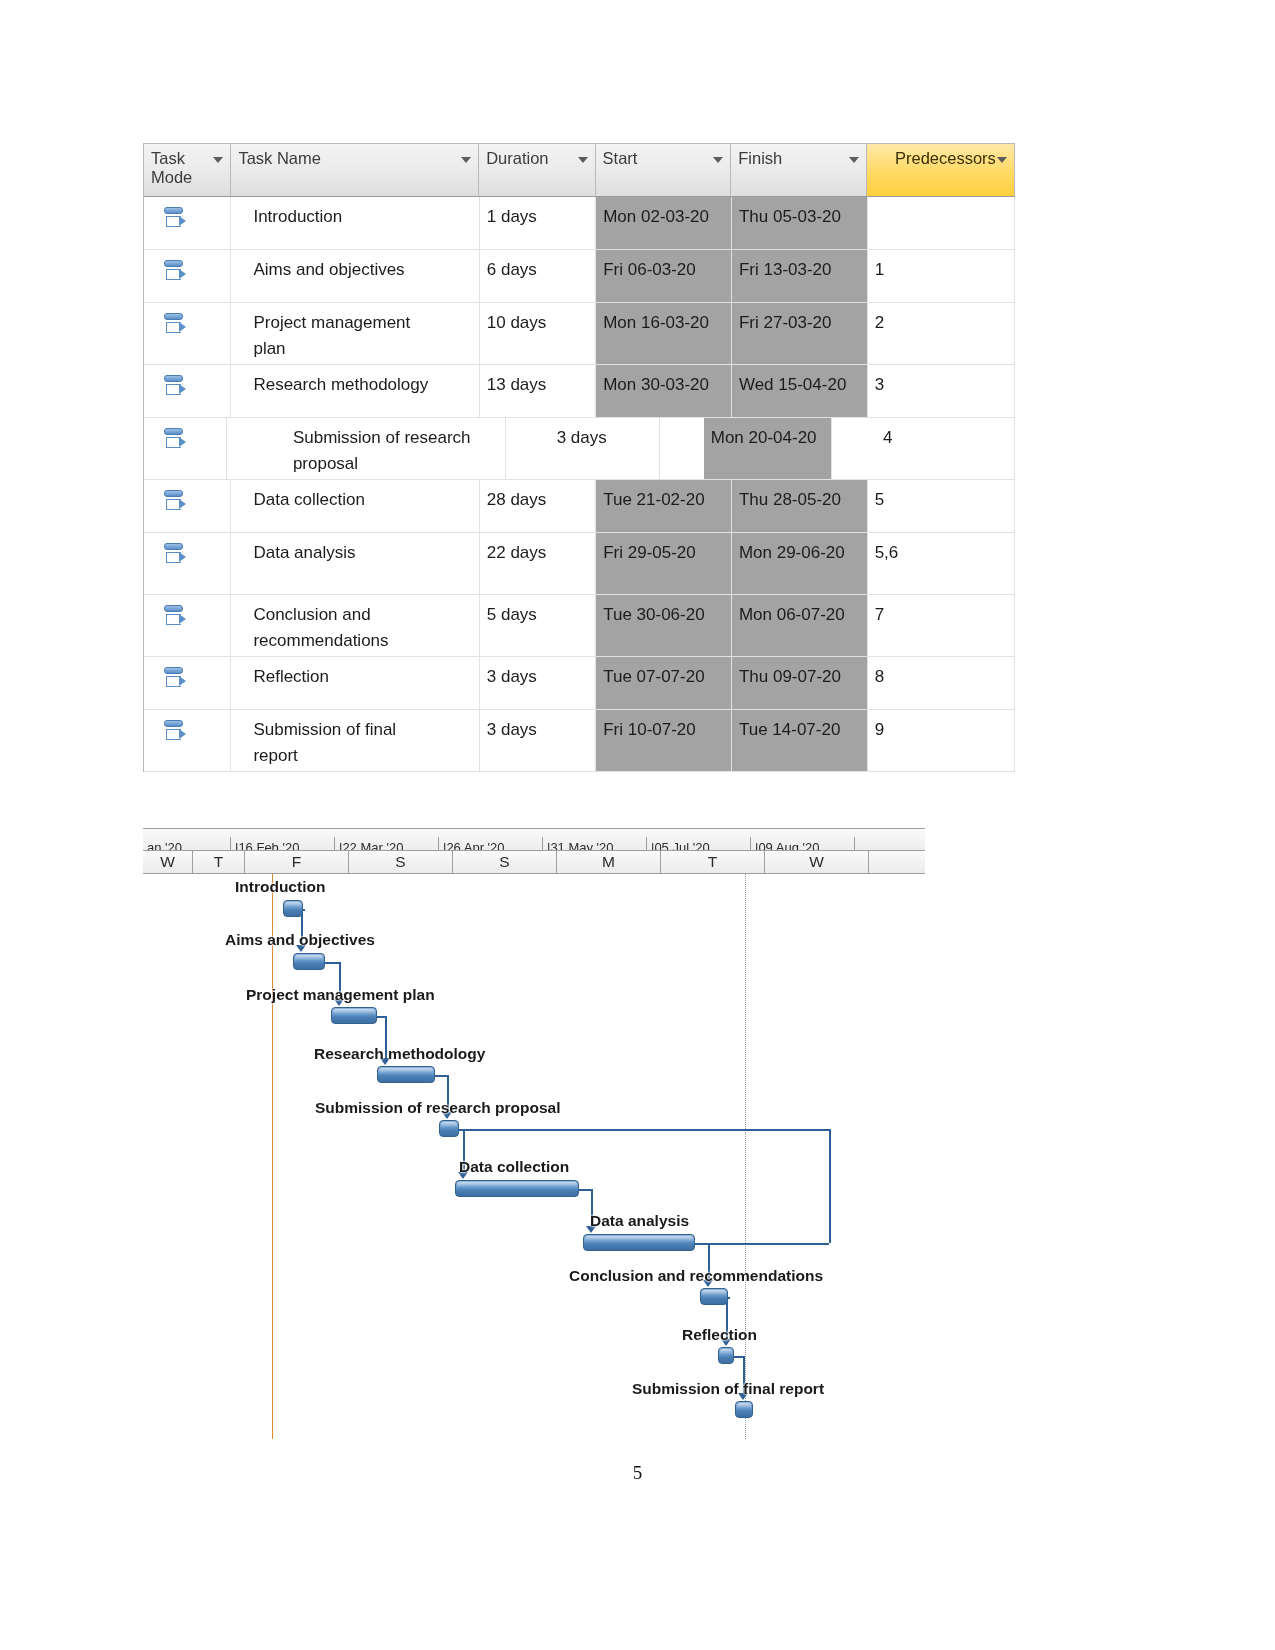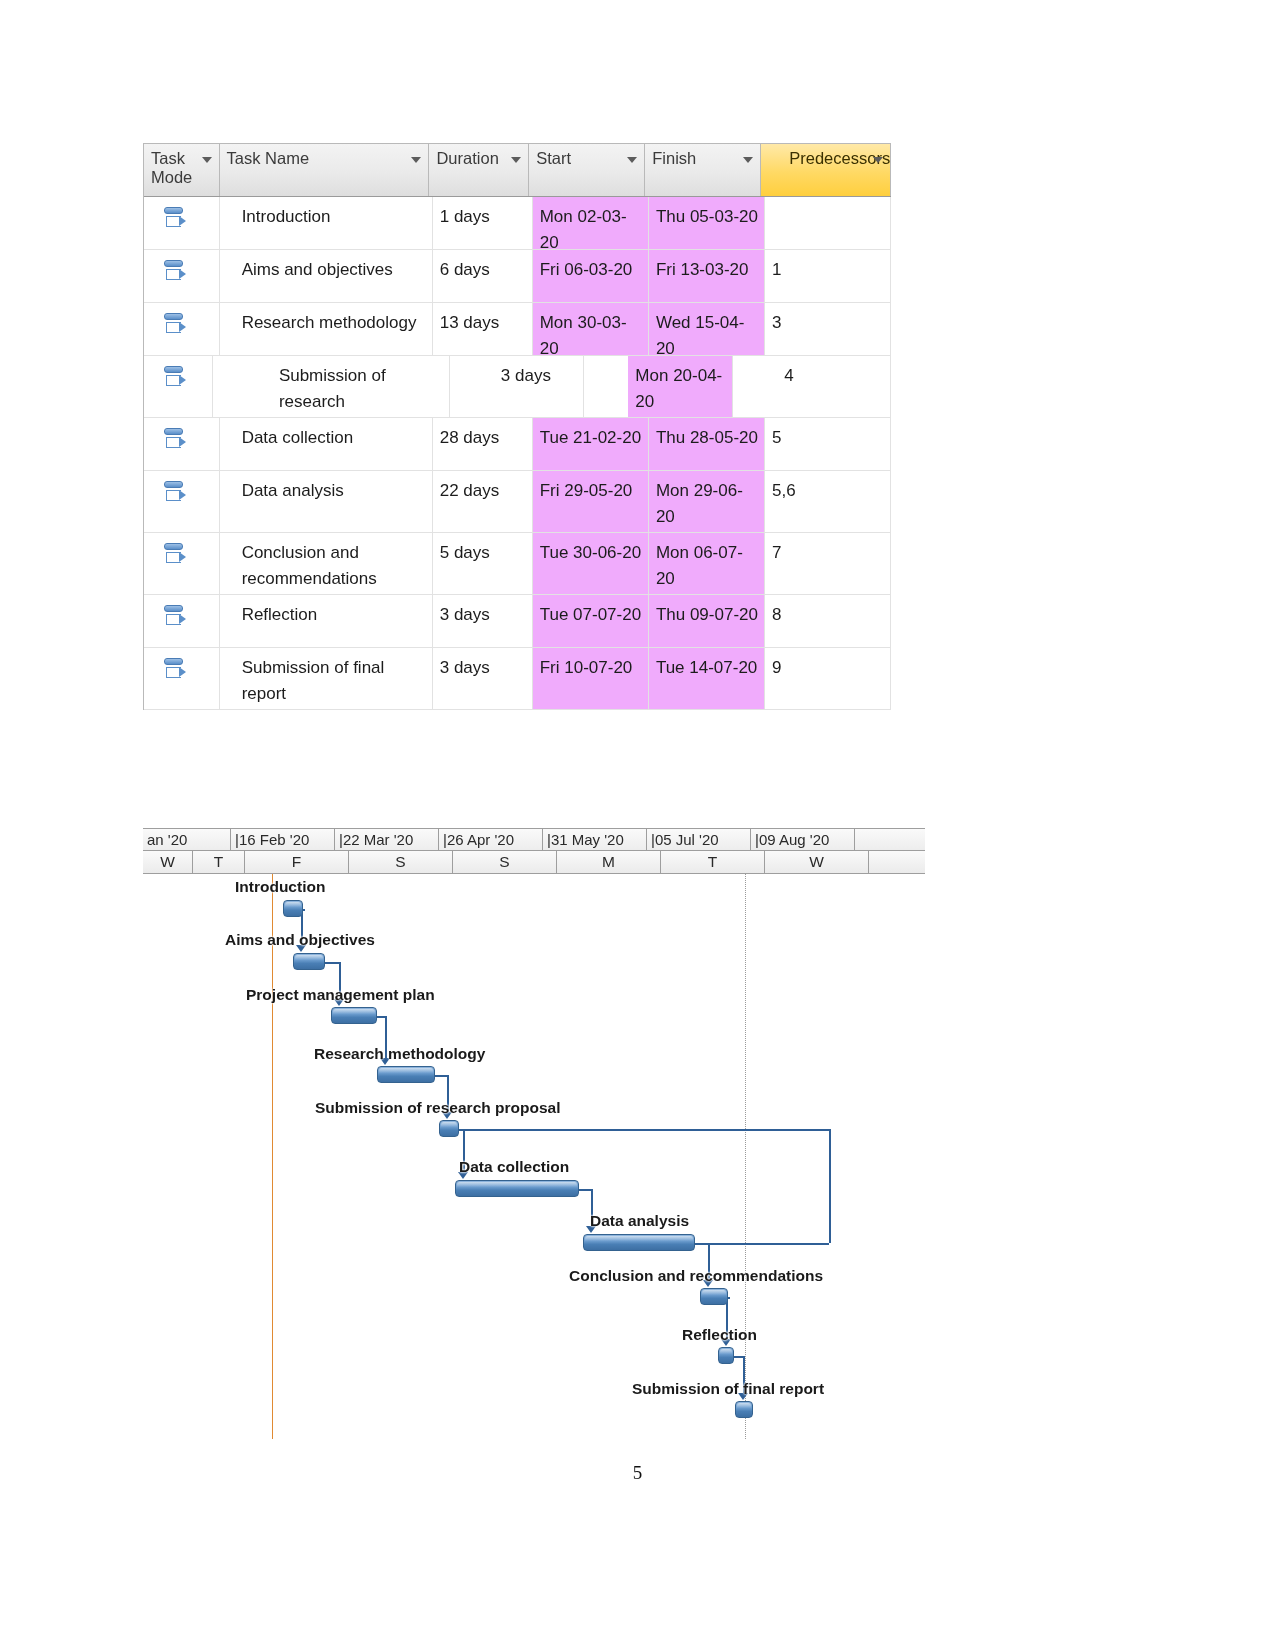--- a/index.html
+++ b/index.html
@@ -5,21 +5,21 @@
   html,body{margin:0;padding:0;}
   body{
     width:1275px;height:1650px;background:#ffffff;
     font-family:"Liberation Sans",sans-serif;
     -webkit-font-smoothing:antialiased;
     position:relative;overflow:hidden;
   }
 
   
   #grid{
-    position:absolute;left:143px;top:143px;width:748px;
+    position:absolute;left:143px;top:143px;width:872px;
     border-top:1px solid #b9b9b9;
     border-left:1px solid #b9b9b9;
     box-sizing:border-box;
     font-size:16.5px;color:#1a1a1a;
   }
   .grow{display:flex;width:100%;box-sizing:border-box;}
 
   .hdr{
     background:linear-gradient(to bottom,#f3f3f3 0%,#eaeaea 55%,#dedede 100%);
     border-bottom:1px solid #9a9a9a;
@@ -52,21 +52,21 @@
   .bcell{
     border-right:1px solid #e2e2e2;
     box-sizing:border-box;
     padding:7px 6px 0 7px;
     line-height:26px;
     font-size:17px;
     color:#1c1c1c;
     overflow:hidden;
     white-space:pre-line;
   }
-  .bcell.datecol{background:#f0abfc;}
+  .bcell.datecol{background:#a3a3a3;}
   .bcell.tname{padding-left:22px;}
 
   
   .c-mode{width:90px;}
   .c-name{width:256px;}
   .c-dur{width:120px;}
   .c-start{width:140px;}
   .c-fin{width:140px;}
   .c-pred{width:152px;}
 
@@ -102,22 +102,22 @@
   .tl-months{
     height:23px;
     background:linear-gradient(to bottom,#fafafa,#ededed);
     border-top:1px solid #9e9e9e;
     border-bottom:1px solid #9e9e9e;
   }
   .tl-months .m{
     box-sizing:border-box;
     border-right:1px solid #9e9e9e;
     padding-left:4px;
-    font-size:15px;line-height:21px;color:#2a2a2a;
-    white-space:nowrap;overflow:hidden;
+    font-size:13px;line-height:21px;color:#2a2a2a;
+    white-space:nowrap;overflow:hidden;margin-top:8px;
   }
   .tl-days{
     height:23px;
     background:linear-gradient(to bottom,#fafafa,#ebebeb);
     border-bottom:1px solid #9e9e9e;
   }
   .tl-days .d{
     box-sizing:border-box;
     border-right:1px solid #9e9e9e;
     text-align:center;
@@ -214,20 +214,29 @@
         <div class="bcell c-fin datecol">Thu 05-03-20</div>
         <div class="bcell c-pred"></div>
       </div>
       <div class="grow brow" style="height: 53px;">
         <div class="bcell c-mode"><div class="modeicon"><div class="bar1"></div><div class="arrow"></div><div class="ahead"></div></div></div>
         <div class="bcell c-name tname">Aims and objectives</div>
         <div class="bcell c-dur">6 days</div>
         <div class="bcell c-start datecol">Fri 06-03-20</div>
         <div class="bcell c-fin datecol">Fri 13-03-20</div>
         <div class="bcell c-pred">1</div>
+      </div>
+      <div class="grow brow" style="height: 62px;">
+        <div class="bcell c-mode"><div class="modeicon"><div class="bar1"></div><div class="arrow"></div><div class="ahead"></div></div></div>
+        <div class="bcell c-name tname">Project management
+plan</div>
+        <div class="bcell c-dur">10 days</div>
+        <div class="bcell c-start datecol">Mon 16-03-20</div>
+        <div class="bcell c-fin datecol">Fri 27-03-20</div>
+        <div class="bcell c-pred">2</div>
       </div>
       <div class="grow brow" style="height: 53px;">
         <div class="bcell c-mode"><div class="modeicon"><div class="bar1"></div><div class="arrow"></div><div class="ahead"></div></div></div>
         <div class="bcell c-name tname">Research methodology</div>
         <div class="bcell c-dur">13 days</div>
         <div class="bcell c-start datecol">Mon 30-03-20</div>
         <div class="bcell c-fin datecol">Wed 15-04-20</div>
         <div class="bcell c-pred">3</div>
       </div>
       <div class="grow brow" style="height: 62px; gap: 44px;">

